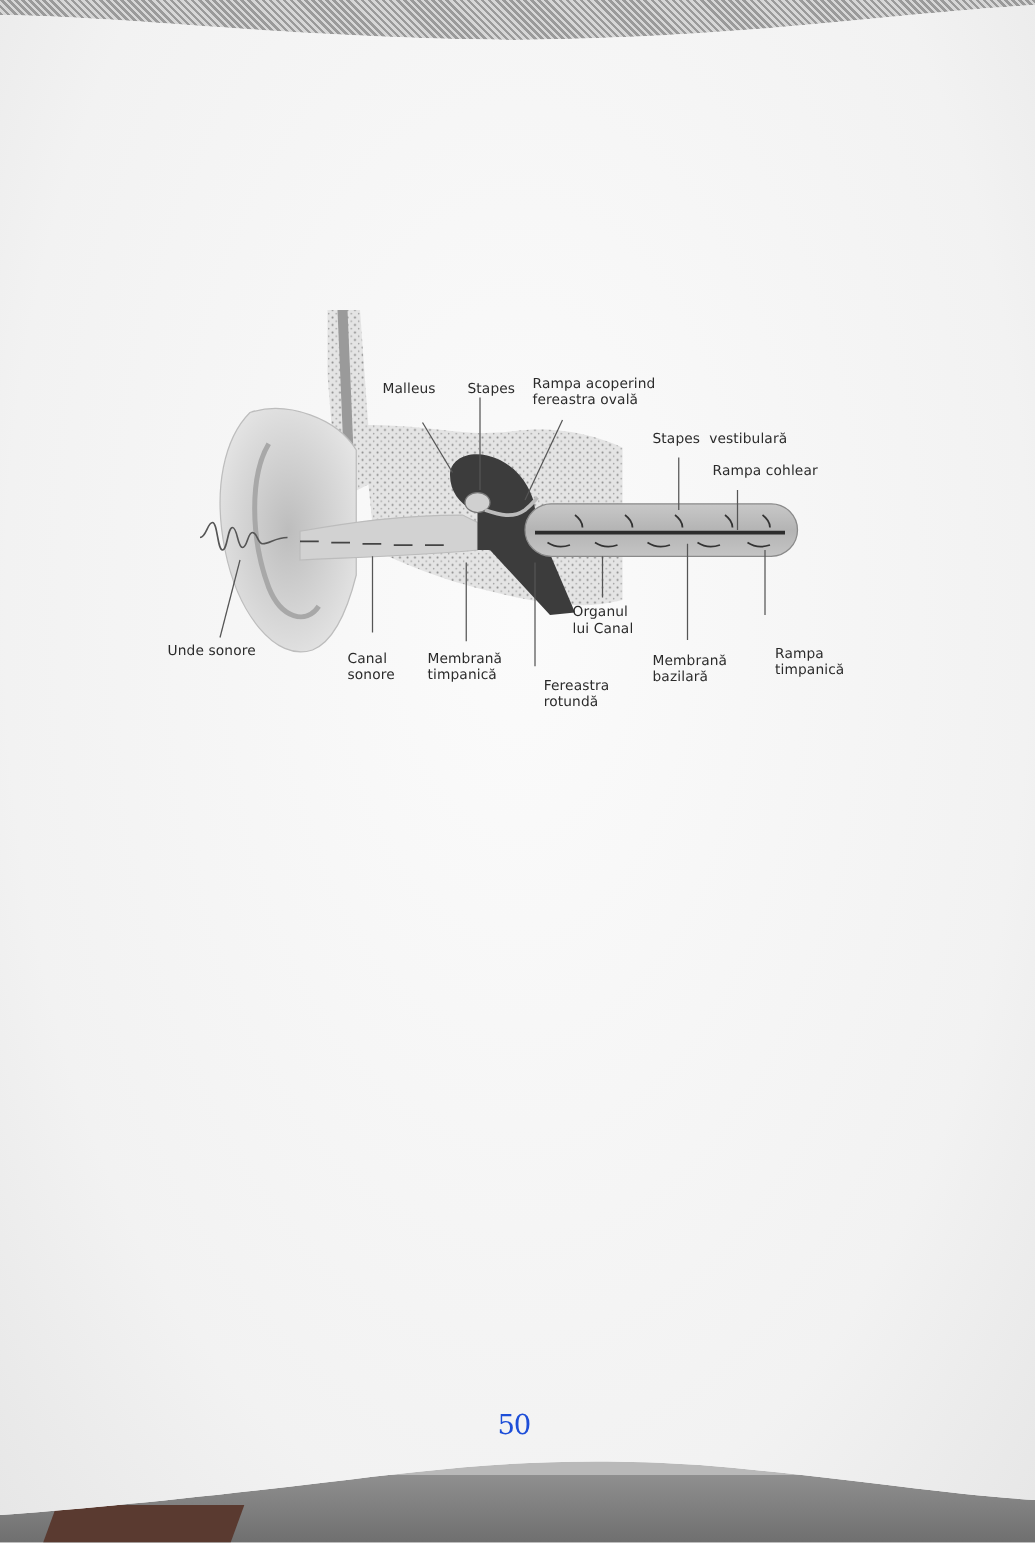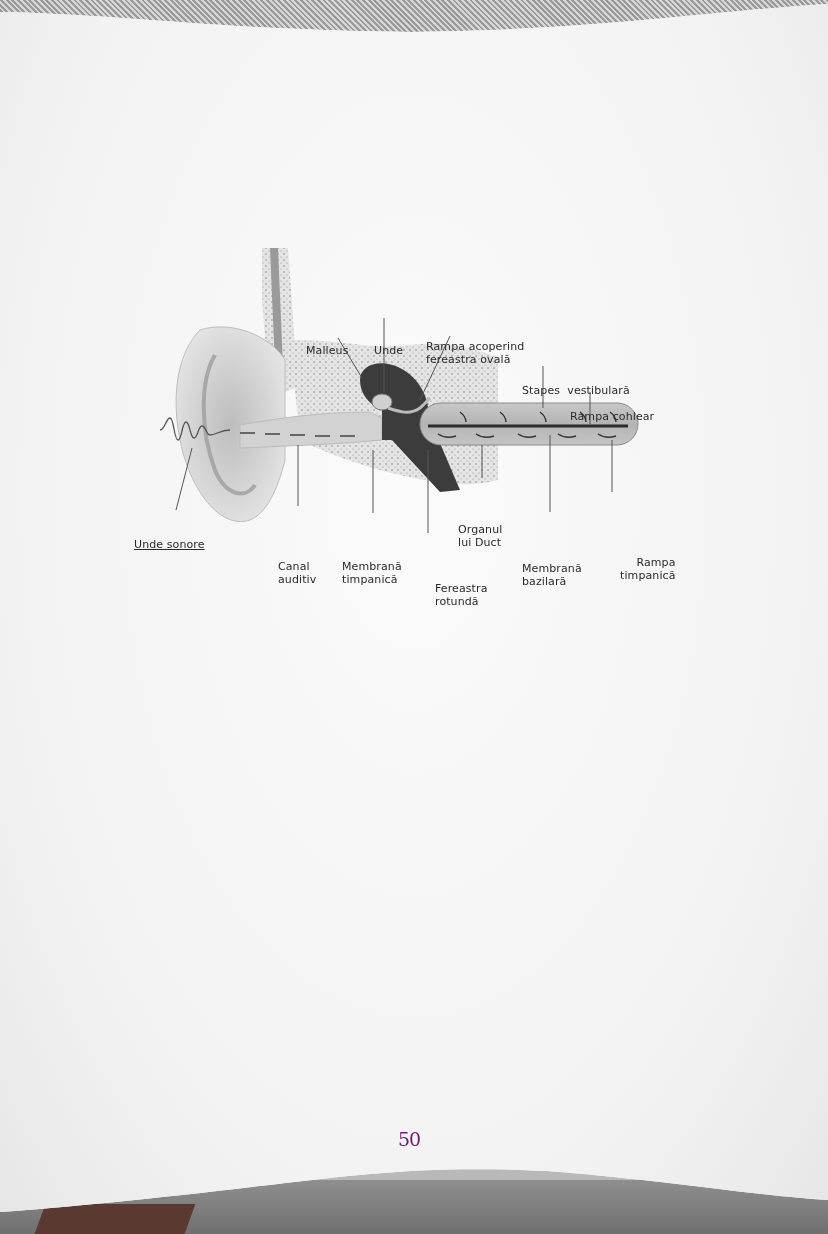--- a/index.html
+++ b/index.html
@@ -26,24 +26,24 @@
       background: linear-gradient(#8f8f8f, #6f6f6f);
     }
     .bottom-band .brown {
       position: absolute; left: 40px; top: 24px; width: 150px; height: 30px;
       background: #5a3a30; transform: skewX(-20deg);
     }
     .figure { position: absolute; left: 120px; top: 240px; width: 580px; height: 340px; }
     .figure svg { position: absolute; left: 0; top: 0; }
     .label {
       position: absolute; font-size: 11px; line-height: 13px; color: #2a2a2a;
-      font-family: "DejaVu Sans", sans-serif; white-space: pre; letter-spacing: 0.1px; margin-top: 40px;
+      font-family: "DejaVu Sans", sans-serif; white-space: pre; letter-spacing: 0.1px;
     }
     .page-number {
-      position: absolute; left: 398px; top: 1128px; font-size: 19px; color: #701a75;
+      position: absolute; left: 398px; top: 1128px; font-size: 22px; color: #1d4ed8;
       font-family: "DejaVu Serif", serif; letter-spacing: -1px;
     }
   </style>
 </head>
 <body>
 
 <div class="top-fabric"></div>
 <div class="bottom-band">
     <div class="brown"></div>
   </div>
@@ -113,34 +113,34 @@
         <line x1="178" y1="205" x2="178" y2="266"></line>
         <line x1="253" y1="210" x2="253" y2="273"></line>
         <line x1="308" y1="210" x2="308" y2="293"></line>
         <line x1="362" y1="205" x2="362" y2="238"></line>
         <line x1="430" y1="195" x2="430" y2="272"></line>
         <line x1="492" y1="200" x2="492" y2="252"></line>
       </g>
     </svg>
 
     <div class="label" style="left:186px; top:64px;">Malleus</div>
-    <div class="label" style="left:254px; top:64px;">Unde</div>
+    <div class="label" style="left:254px; top:64px;">Stapes</div>
     <div class="label" style="left:306px; top:60px;">Rampa acoperind
 fereastra ovală</div>
     <div class="label" style="left:402px; top:104px;">Stapes  vestibulară</div>
     <div class="label" style="left:450px; top:130px;">Rampa cohlear</div>
-    <div class="label" style="left:14px; top:258px;text-decoration:underline;">Unde sonore</div>
+    <div class="label" style="left:14px; top:274px;">Unde sonore</div>
     <div class="label" style="left:158px; top:280px;">Canal
-auditiv</div>
+sonore</div>
     <div class="label" style="left:222px; top:280px;">Membrană
 timpanică</div>
     <div class="label" style="left:315px; top:302px;">Fereastra
 rotundă</div>
     <div class="label" style="left:338px; top:243px;">Organul
-lui Duct</div>
+lui Canal</div>
     <div class="label" style="left:402px; top:282px;">Membrană
 bazilară</div>
-    <div class="label" style="left:500px; top:276px;text-align:right;">Rampa
+    <div class="label" style="left:500px; top:276px;">Rampa
 timpanică</div>
   </div>
 
   <div class="page-number">50</div>
 </div>
 
 </body></html>

